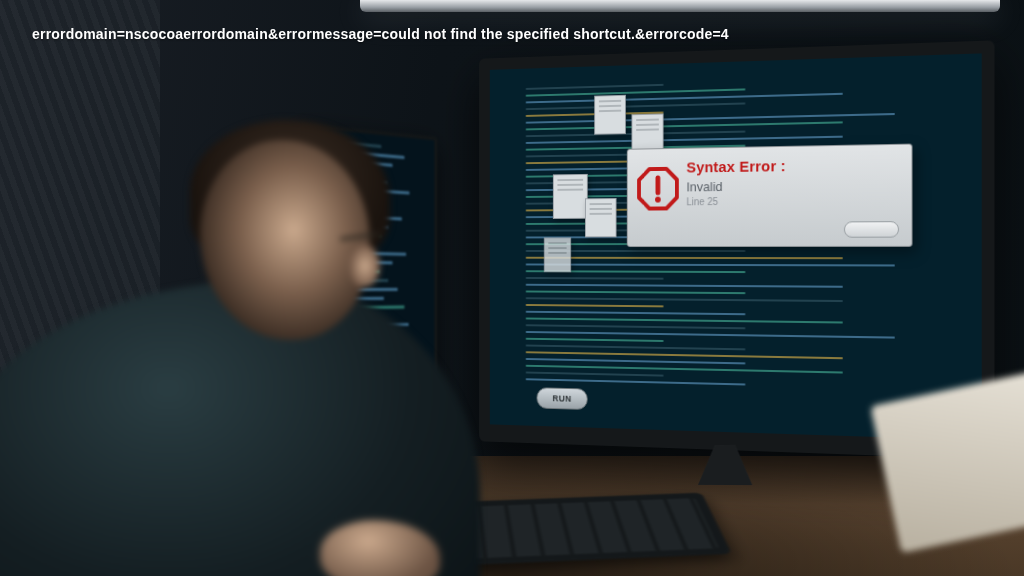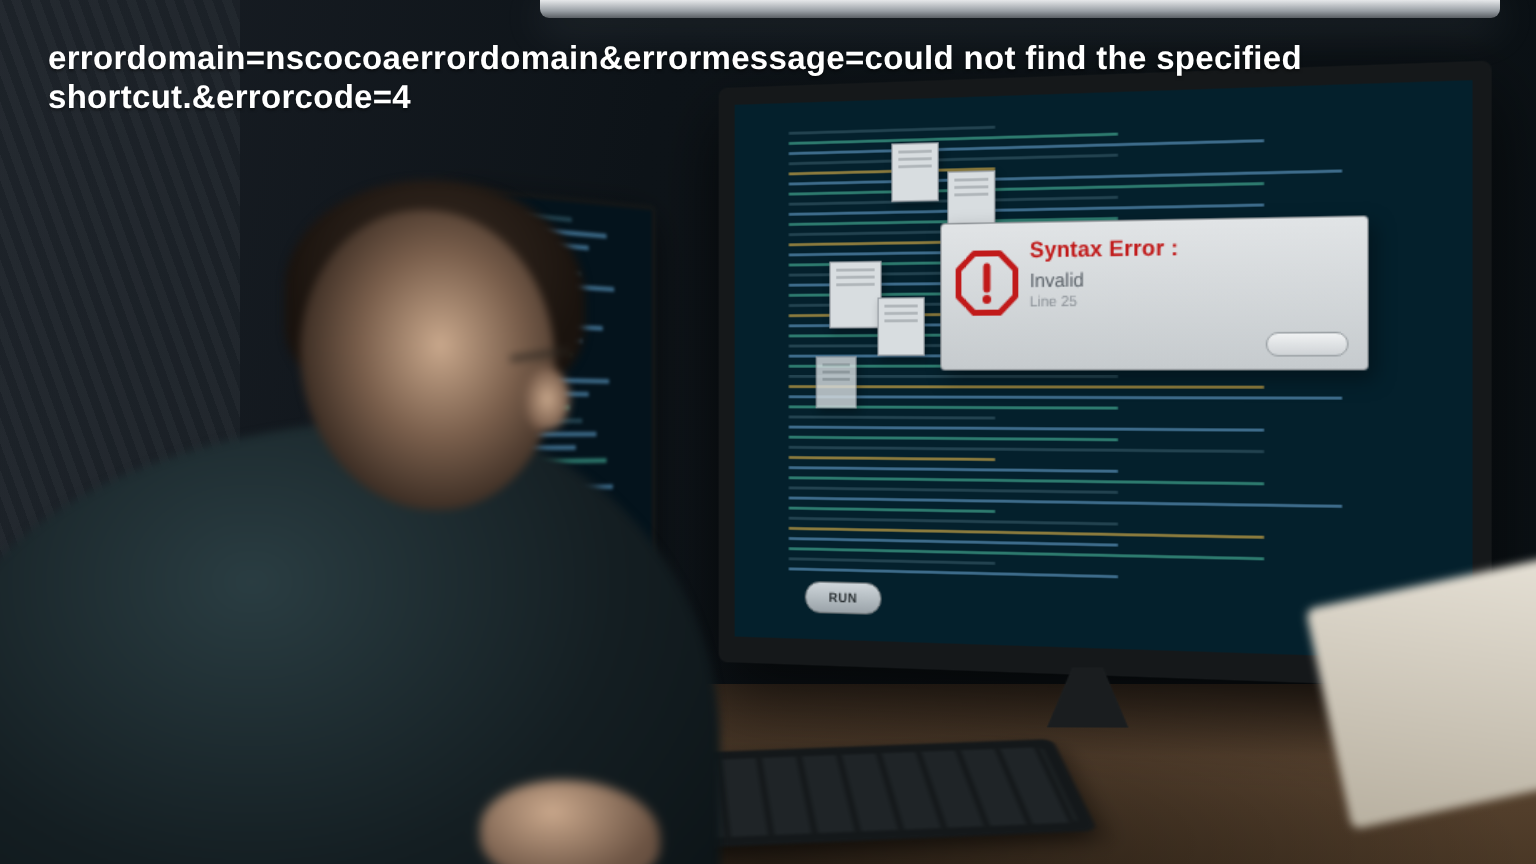--- a/index.html
+++ b/index.html
@@ -189,21 +189,21 @@
       repeating-linear-gradient(90deg, #1f2427 0 24px, #14181a 24px 28px),
       repeating-linear-gradient(0deg,  #1f2427 0 22px, #14181a 22px 26px);
     border-radius: 4px;
   }
 
   
   .caption {
     position: absolute; left: 32px; top: 26px;
     color: #ffffff;
     font-weight: 900;
-    font-size: 22px;
+    font-size: 14px;
     letter-spacing: 0.2px;
     text-shadow: 0 1px 2px rgba(0,0,0,0.5);
     font-family: "Arial Black", Arial, sans-serif;
   }
 </style>
 </head>
 <body>
 
 <div class="scene">
 

